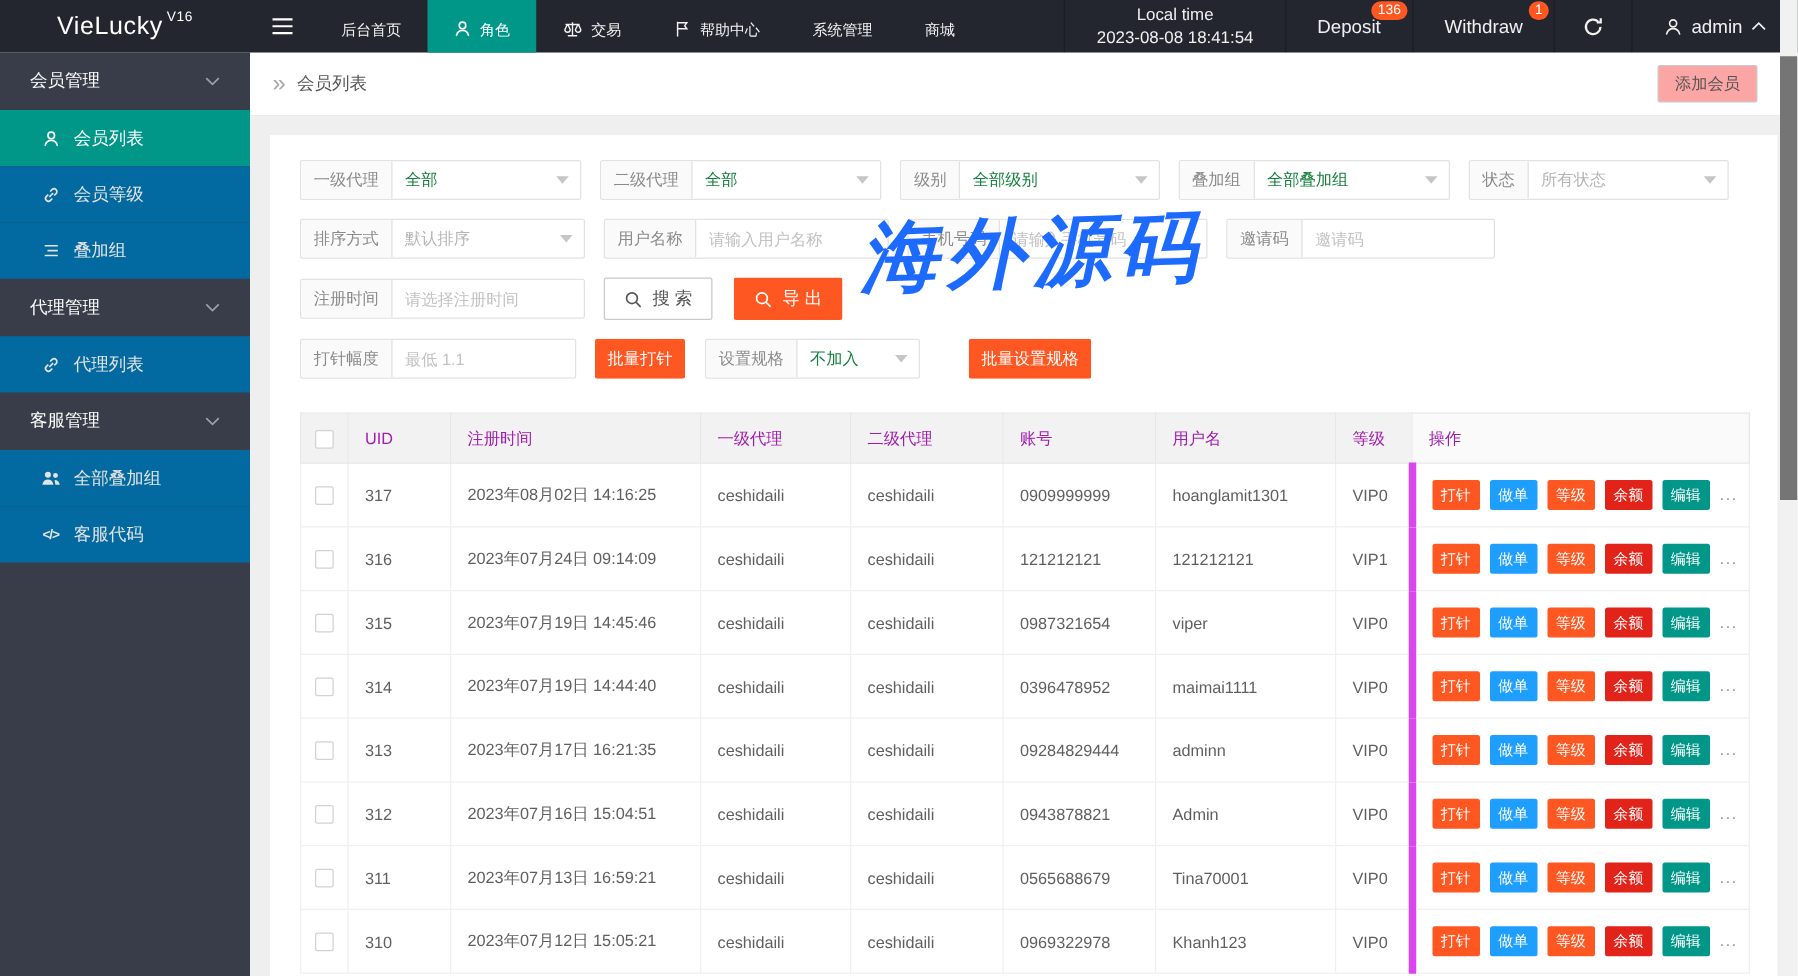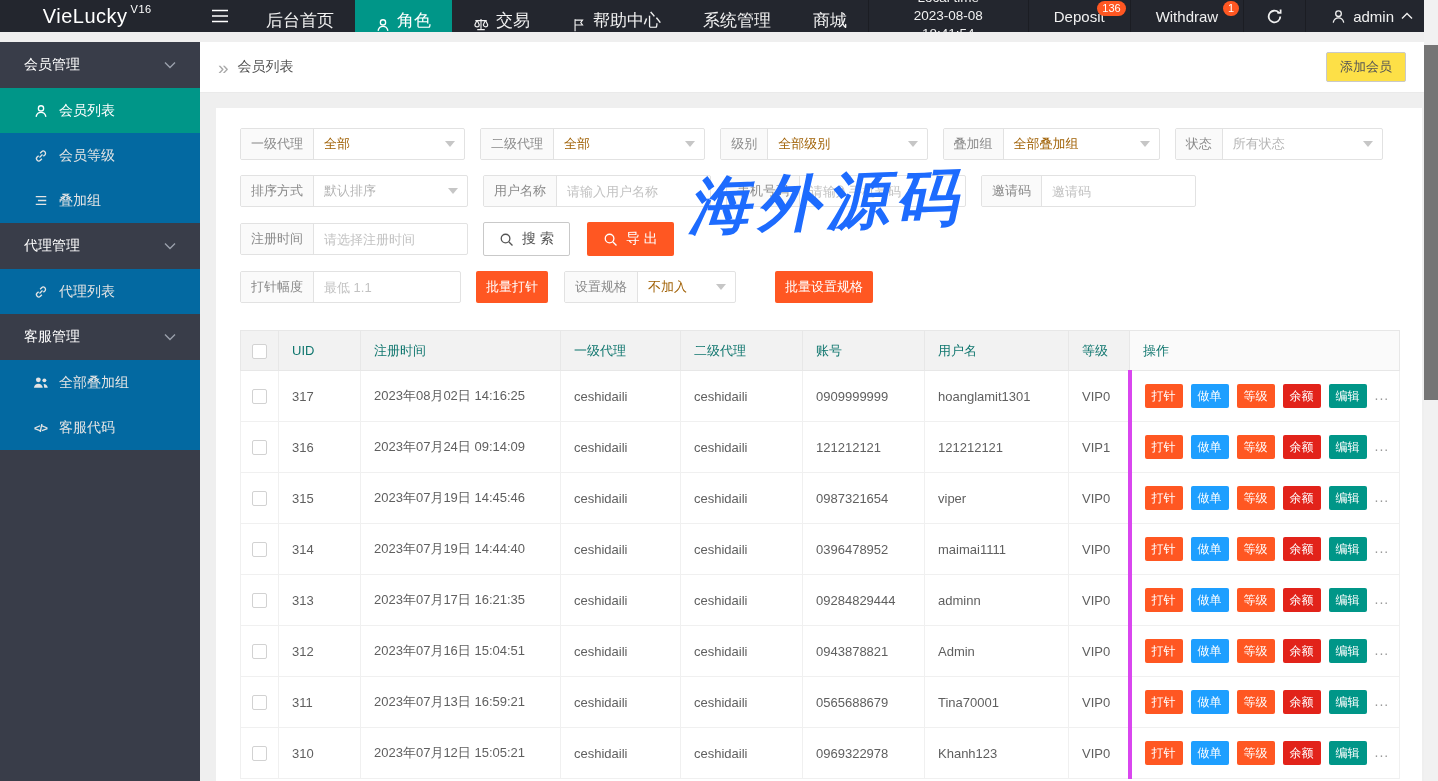--- a/index.html
+++ b/index.html
@@ -1,55 +1,55 @@
 <!DOCTYPE html>
 <html><head>
 <meta charset="utf-8">
 <style>
   *{margin:0;padding:0;box-sizing:border-box}
   html,body{width:1438px;height:781px;overflow:hidden;font-family:"Liberation Sans","DejaVu Sans",sans-serif}
   body{position:relative;background:#efefef}
   svg{display:block}
 
   
-  .topbar{position:absolute;top:0;left:0;width:1438px;height:32px;background:#23262e;display:flex;color:#f0f0f0;z-index:6}
+  .topbar{position:absolute;top:0;left:0;width:1438px;height:42px;background:#23262e;display:flex;color:#f0f0f0;z-index:6}
   .logo{width:200px;display:flex;align-items:center;justify-content:center;color:#fff;font-size:20px;letter-spacing:.5px}
   .logo .sup{font-size:11px;margin-left:3px;transform:translateY(-7px)}
   .hamburger{width:52px;display:flex;align-items:center;justify-content:center;cursor:pointer;color:#fff}
   .nav{display:flex}
-  .nav-item{display:flex;align-items:flex-end;gap:7px;padding:0 21px;font-size:17px;color:#f2f2f2;cursor:pointer;white-space:nowrap}
+  .nav-item{display:flex;align-items:flex-start;gap:7px;padding:16px 21px;font-size:12px;color:#f2f2f2;cursor:pointer;white-space:nowrap}
   .nav-item.active{background:#009688;color:#fff}
   .tb-right{margin-left:auto;display:flex}
   .tb-cell{display:flex;align-items:center;padding:0 25px;border-left:1px solid rgba(0,0,0,.22);position:relative;font-size:15px;cursor:pointer}
   .localtime{flex-direction:column;justify-content:center;font-size:13.5px;line-height:18px;text-align:center;cursor:default}
   .badge{position:absolute;top:1px;right:4px;background:#ff5722;color:#fff;font-size:11px;line-height:15px;padding:0 5px;border-radius:8px;min-width:16px;text-align:right}
   .adm{display:flex;align-items:center;gap:7px}
 
   
   .sidebar{position:absolute;top:42px;left:0;width:200px;bottom:0;background:#393d49;z-index:5}
   .side-group{height:46px;display:flex;align-items:center;padding:0 24px 0 24px;font-size:14px;color:#fff;cursor:pointer}
   .side-group .chev{margin-left:auto;color:#9aa0ab}
   .side-item{height:45px;display:flex;align-items:center;gap:10px;padding-left:32px;background:#0369a1;font-size:14px;color:#e4e4e4;cursor:pointer}
   .side-item.active{background:#009688;color:#fff}
   .side-item .icon{width:17px;display:flex;justify-content:center;align-items:center}
   .code-glyph{font-size:11px;font-weight:bold;letter-spacing:-1px}
 
   
   .crumbbar{position:absolute;top:42px;left:200px;right:14px;height:51px;background:#fff;border-bottom:1px solid #eaeaea;display:flex;align-items:center;padding:0 18px;z-index:2}
   .crumb-chev{color:#a8a8a8;font-size:19px;margin-right:9px;line-height:1}
   .crumb-title{font-size:14px;color:#555}
-  .add-btn{margin-left:auto;height:30px;padding:0 13px;background:#fde047;border:1px solid #c9c9c9;border-radius:2px;font-size:13px;color:#555;display:flex;align-items:center;cursor:pointer}
+  .add-btn{margin-left:auto;height:30px;padding:0 13px;background:#fca5a5;border:1px solid #c9c9c9;border-radius:2px;font-size:13px;color:#555;display:flex;align-items:center;cursor:pointer}
 
   
   .panel{position:absolute;top:108px;left:216px;width:1206px;bottom:0;background:#fff;padding:20px 24px;z-index:1}
 
   .frow{display:flex;align-items:center;margin-bottom:15px}
   .fgroup{display:inline-flex;align-items:stretch;height:32px;border:1px solid #e2e2e2;border-radius:2px;background:#fff;margin-right:15px;overflow:hidden}
   .flabel{display:flex;align-items:center;padding:0 10px;background:#fafafa;border-right:1px solid #e2e2e2;color:#8a8a8a;font-size:13px;white-space:nowrap}
-  .fvalue{display:flex;align-items:center;flex:1;padding:0 24px 0 10px;font-size:13px;color:#a16207;position:relative;cursor:pointer;white-space:nowrap}
+  .fvalue{display:flex;align-items:center;flex:1;padding:0 24px 0 10px;font-size:13px;color:#15803d;position:relative;cursor:pointer;white-space:nowrap}
   .fvalue.muted{color:#b5b5b5}
   .fcaret{position:absolute;right:9px;top:50%;margin-top:-3px;width:0;height:0;border-left:5px solid transparent;border-right:5px solid transparent;border-top:6px solid #c6c6c6}
   .finput{border:none;outline:none;flex:1;padding:0 10px;font-size:13px;color:#333;min-width:0;background:transparent}
   .finput::placeholder{color:#c2c2c2}
 
   #frow1 .fgroup:nth-child(1){width:228px}
   #frow1 .fgroup:nth-child(2){width:228px}
   #frow1 .fgroup:nth-child(3){width:210px}
   #frow1 .fgroup:nth-child(4){width:220px}
   #frow1 .fgroup:nth-child(5){width:211px}
@@ -64,25 +64,25 @@
   .btn{display:inline-flex;align-items:center;justify-content:center;gap:8px;height:34px;padding:0 15px;border-radius:2px;font-size:14px;cursor:pointer;border:1px solid transparent;white-space:nowrap;margin-right:17px}
   .btn-light{background:#fff;border-color:#c9c9c9;color:#555}
   .btn-orange{background:#ff5722;color:#fff}
   .btn-sm{height:32px;padding:0 9px;font-size:13px;margin-right:16px}
 
   
   .watermark{position:absolute;left:688px;top:160px;font-family:"DejaVu Serif","Liberation Serif",serif;font-style:italic;font-weight:bold;font-size:62px;color:#1d6bfe;letter-spacing:7px;transform:rotate(-2deg);pointer-events:none;z-index:4;white-space:nowrap}
 
   
   .tbl{width:1159px;border-collapse:collapse;margin-top:27px;table-layout:fixed}
-  .tbl th{background:#f2f2f2;color:#0f766e;font-weight:normal;font-size:13px;text-align:left;padding:0 13px;height:40px;border:1px solid #e7e7e7;white-space:nowrap;overflow:hidden}
+  .tbl th{background:#f2f2f2;color:#a21caf;font-weight:normal;font-size:13px;text-align:left;padding:0 13px;height:40px;border:1px solid #e7e7e7;white-space:nowrap;overflow:hidden}
   .tbl td{color:#5f5f5f;font-size:13px;text-align:left;padding:0 13px;height:51px;border:1px solid #f0f0f0;background:#fff;white-space:nowrap;overflow:hidden}
   .tbl th.ck,.tbl td.ck{padding:0;text-align:center}
   .tbl th.op{background:#fafafa;border-left:1px solid #e0e0e0}
-  .tbl td.op{border-left:4px solid #d946ef}
+  .tbl td.op{border-left:6px solid #d946ef}
   .ckbox{display:inline-block;width:15px;height:15px;border:1px solid #d2d2d2;border-radius:2px;background:#fff;vertical-align:middle;cursor:pointer}
   .abtn{display:inline-block;padding:6px 7px;border-radius:2px;color:#fff;font-size:12px;margin-right:8px;cursor:pointer;line-height:1}
   .more{color:#999;font-size:14px;letter-spacing:1px;cursor:pointer}
 
   
   .scroll-track{position:absolute;right:0;top:0;width:14px;height:781px;background:#f1f1f1;z-index:10}
   .scroll-thumb{position:absolute;left:0;top:45px;width:14px;height:355px;background:#757575;cursor:grab}
 </style>
 </head>
 <body>

